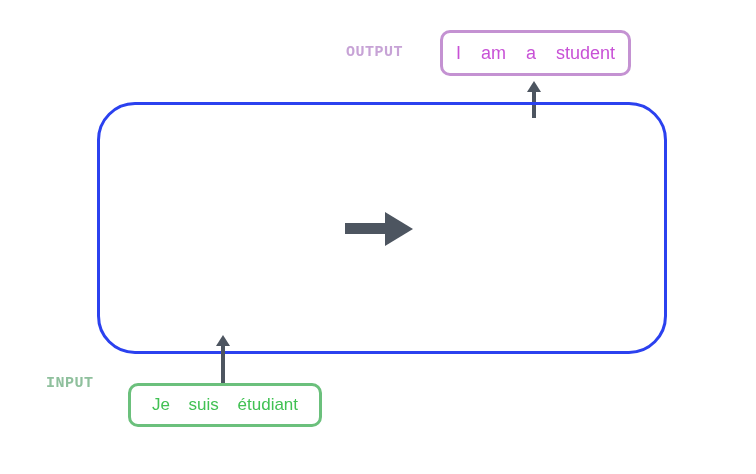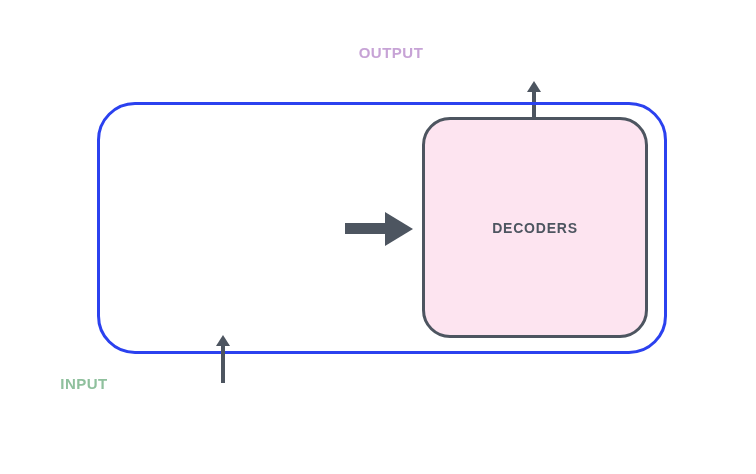--- a/index.html
+++ b/index.html
@@ -85,43 +85,46 @@
   .output-box .sentence{color:var(--output-text);font-size:18px;word-spacing:15px;}
   .input-box{
     left:128px;top:383px;width:194px;height:44px;
     border:3px solid var(--input-border);
   }
   .input-box .sentence{color:var(--input-text);font-size:17px;word-spacing:14px;}
   
   .side-label{
     position:absolute;
     font-size:15px;font-weight:700;letter-spacing:0.5px;
-    text-align:center;line-height:16px;
+    text-align:left;line-height:16px;font-family:Liberation Mono, monospace;
   }
   .output-side-label{left:346px;top:45px;width:90px;color:var(--output-label);}
   .input-side-label{left:46px;top:376px;width:76px;color:var(--input-label);}
 </style>
 </head>
 <body>
 
 <div class="canvas">
 
   <div class="side-label output-side-label">OUTPUT</div>
+  <div class="sentence-box output-box">
+    <span class="sentence">I am a student</span>
+  </div>
 
   <div class="v-head out-head"></div>
   <div class="v-shaft out-shaft"></div>
 
   <div class="blue-container"></div>
 
 
-  <div class="stack decoders">
-    <span class="stack-label">DECODERS</span>
-  </div>
 
   <div class="h-arrow-shaft"></div>
   <div class="h-arrow-head"></div>
 
   <div class="v-head in-head"></div>
   <div class="v-shaft in-shaft"></div>
 
   <div class="side-label input-side-label">INPUT</div>
+  <div class="sentence-box input-box">
+    <span class="sentence">Je suis étudiant</span>
+  </div>
 
 </div>
 
 </body></html>

